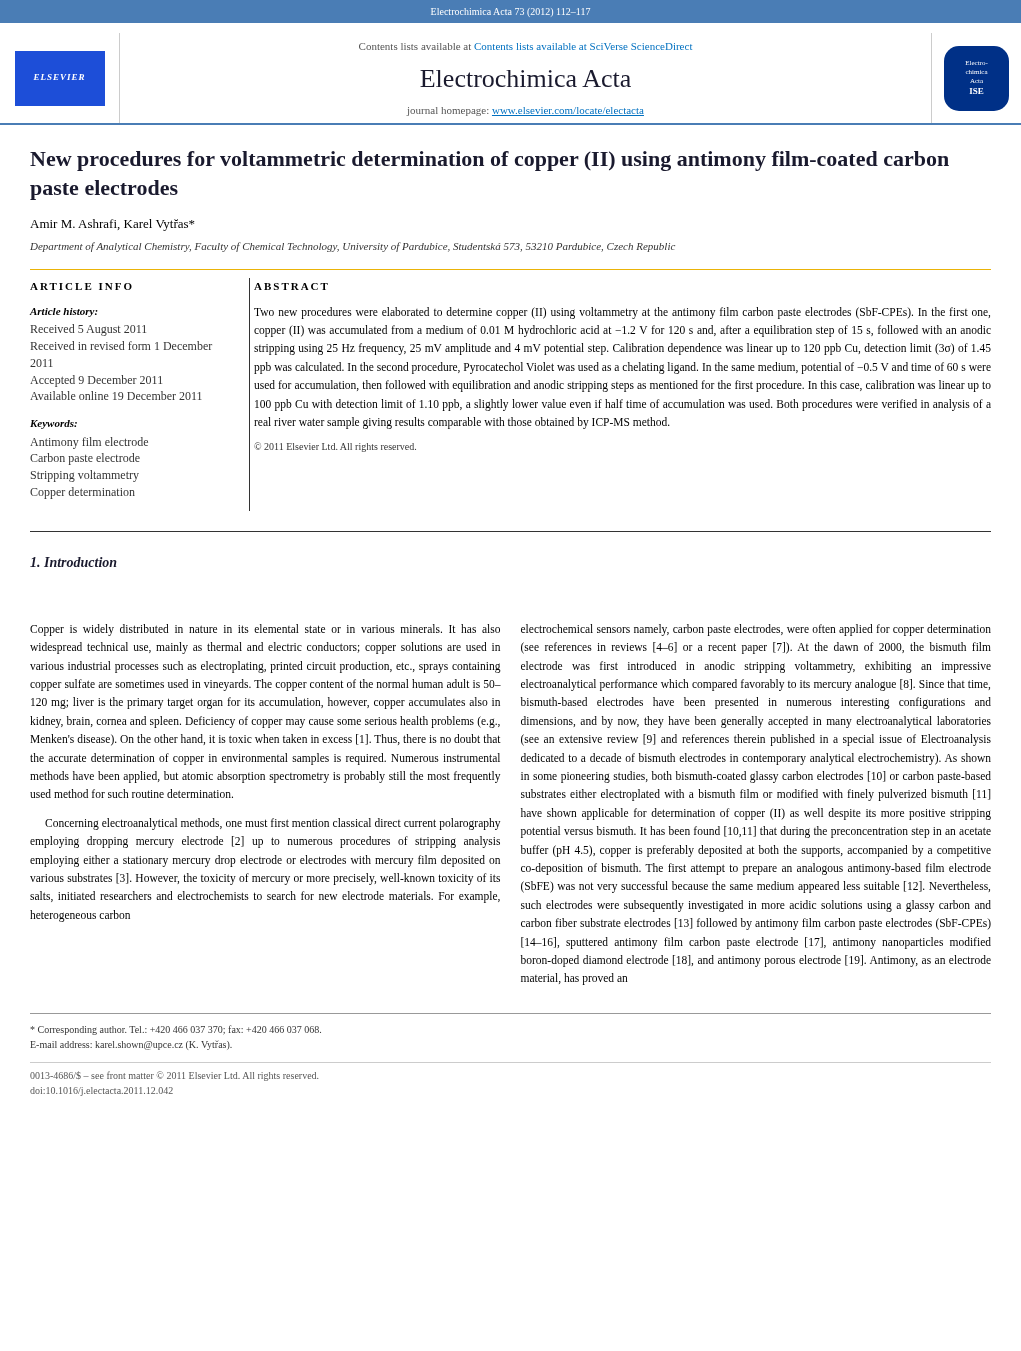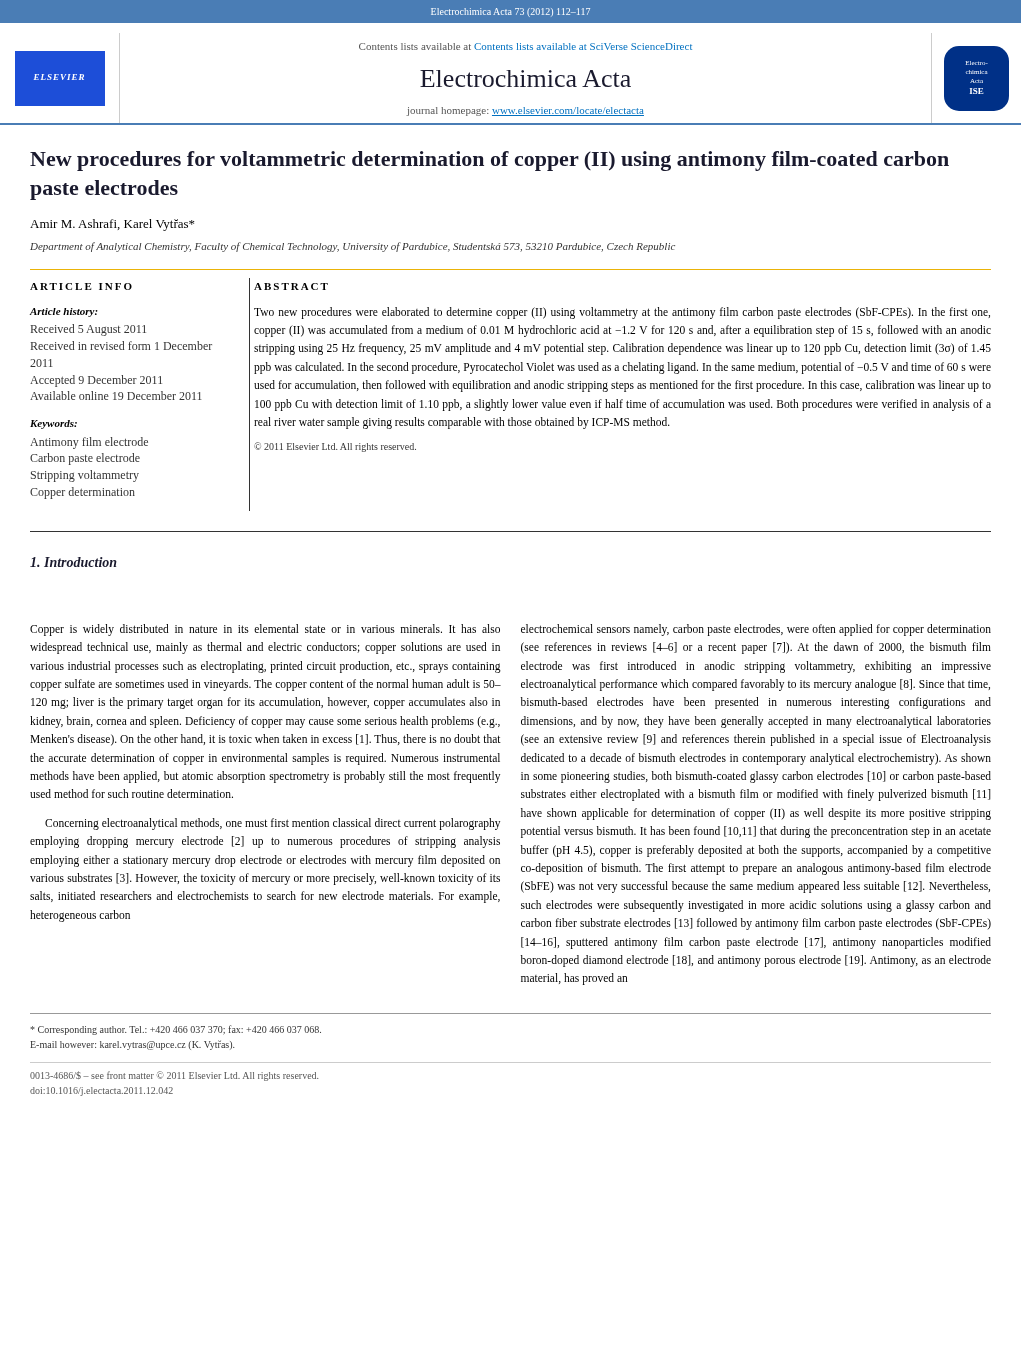--- a/index.html
+++ b/index.html
@@ -338,20 +338,20 @@
       </div>
 
       <div class="body-col">
         <p>electrochemical sensors namely, carbon paste electrodes, were often applied for copper determination (see references in reviews [4–6] or a recent paper [7]). At the dawn of 2000, the bismuth film electrode was first introduced in anodic stripping voltammetry, exhibiting an impressive electroanalytical performance which compared favorably to its mercury analogue [8]. Since that time, bismuth-based electrodes have been presented in numerous interesting configurations and dimensions, and by now, they have been generally accepted in many electroanalytical laboratories (see an extensive review [9] and references therein published in a special issue of Electroanalysis dedicated to a decade of bismuth electrodes in contemporary analytical electrochemistry). As shown in some pioneering studies, both bismuth-coated glassy carbon electrodes [10] or carbon paste-based substrates either electroplated with a bismuth film or modified with finely pulverized bismuth [11] have shown applicable for determination of copper (II) as well despite its more positive stripping potential versus bismuth. It has been found [10,11] that during the preconcentration step in an acetate buffer (pH 4.5), copper is preferably deposited at both the supports, accompanied by a competitive co-deposition of bismuth. The first attempt to prepare an analogous antimony-based film electrode (SbFE) was not very successful because the same medium appeared less suitable [12]. Nevertheless, such electrodes were subsequently investigated in more acidic solutions using a glassy carbon and carbon fiber substrate electrodes [13] followed by antimony film carbon paste electrodes (SbF-CPEs) [14–16], sputtered antimony film carbon paste electrode [17], antimony nanoparticles modified boron-doped diamond electrode [18], and antimony porous electrode [19]. Antimony, as an electrode material, has proved an</p>
       </div>
     </div>
   </div>
 
   <div class="footnote-area">
     <div>* Corresponding author. Tel.: +420 466 037 370; fax: +420 466 037 068.</div>
-    <div>E-mail however: karel.vytras@upce.cz (K. Vytr̆as).</div>
+    <div>E-mail address: karel.shown@upce.cz (K. Vytr̆as).</div>
   </div>
   <div class="footer-bar">
     <div>0013-4686/$ – see front matter © 2011 Elsevier Ltd. All rights reserved.</div>
     <div>doi:10.1016/j.electacta.2011.12.042</div>
   </div>
 
 </div>
 
 </body></html>

